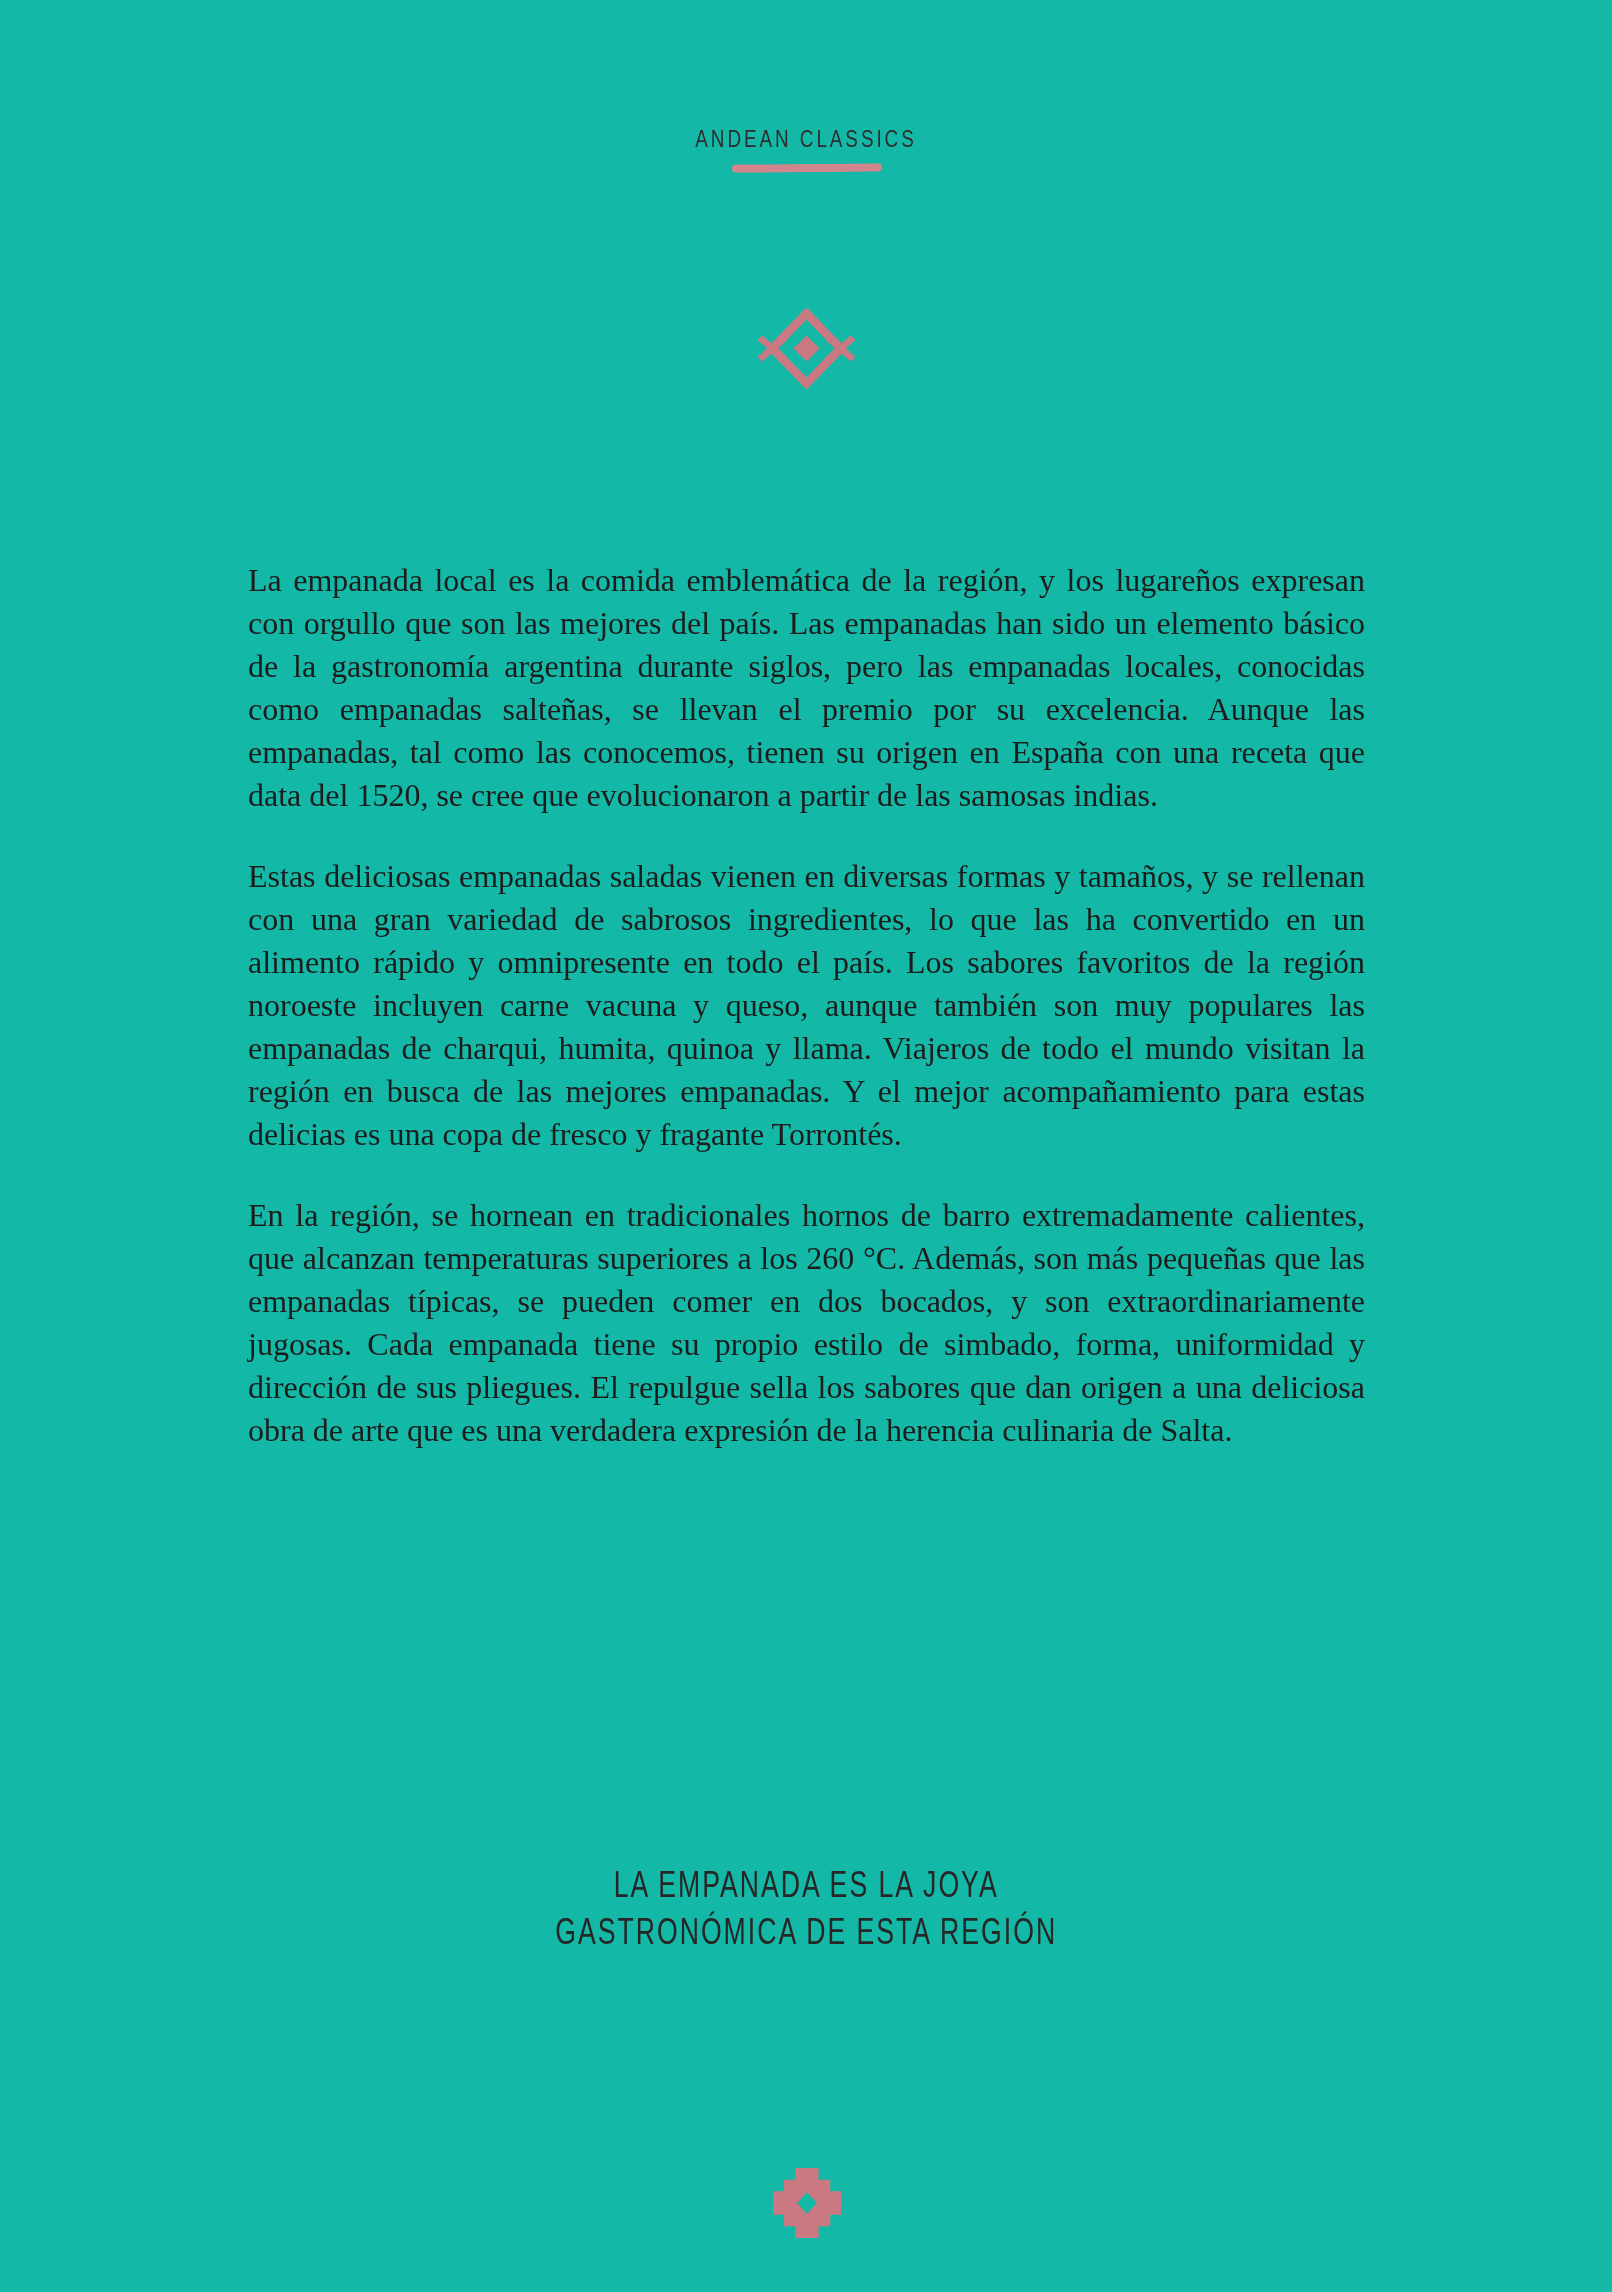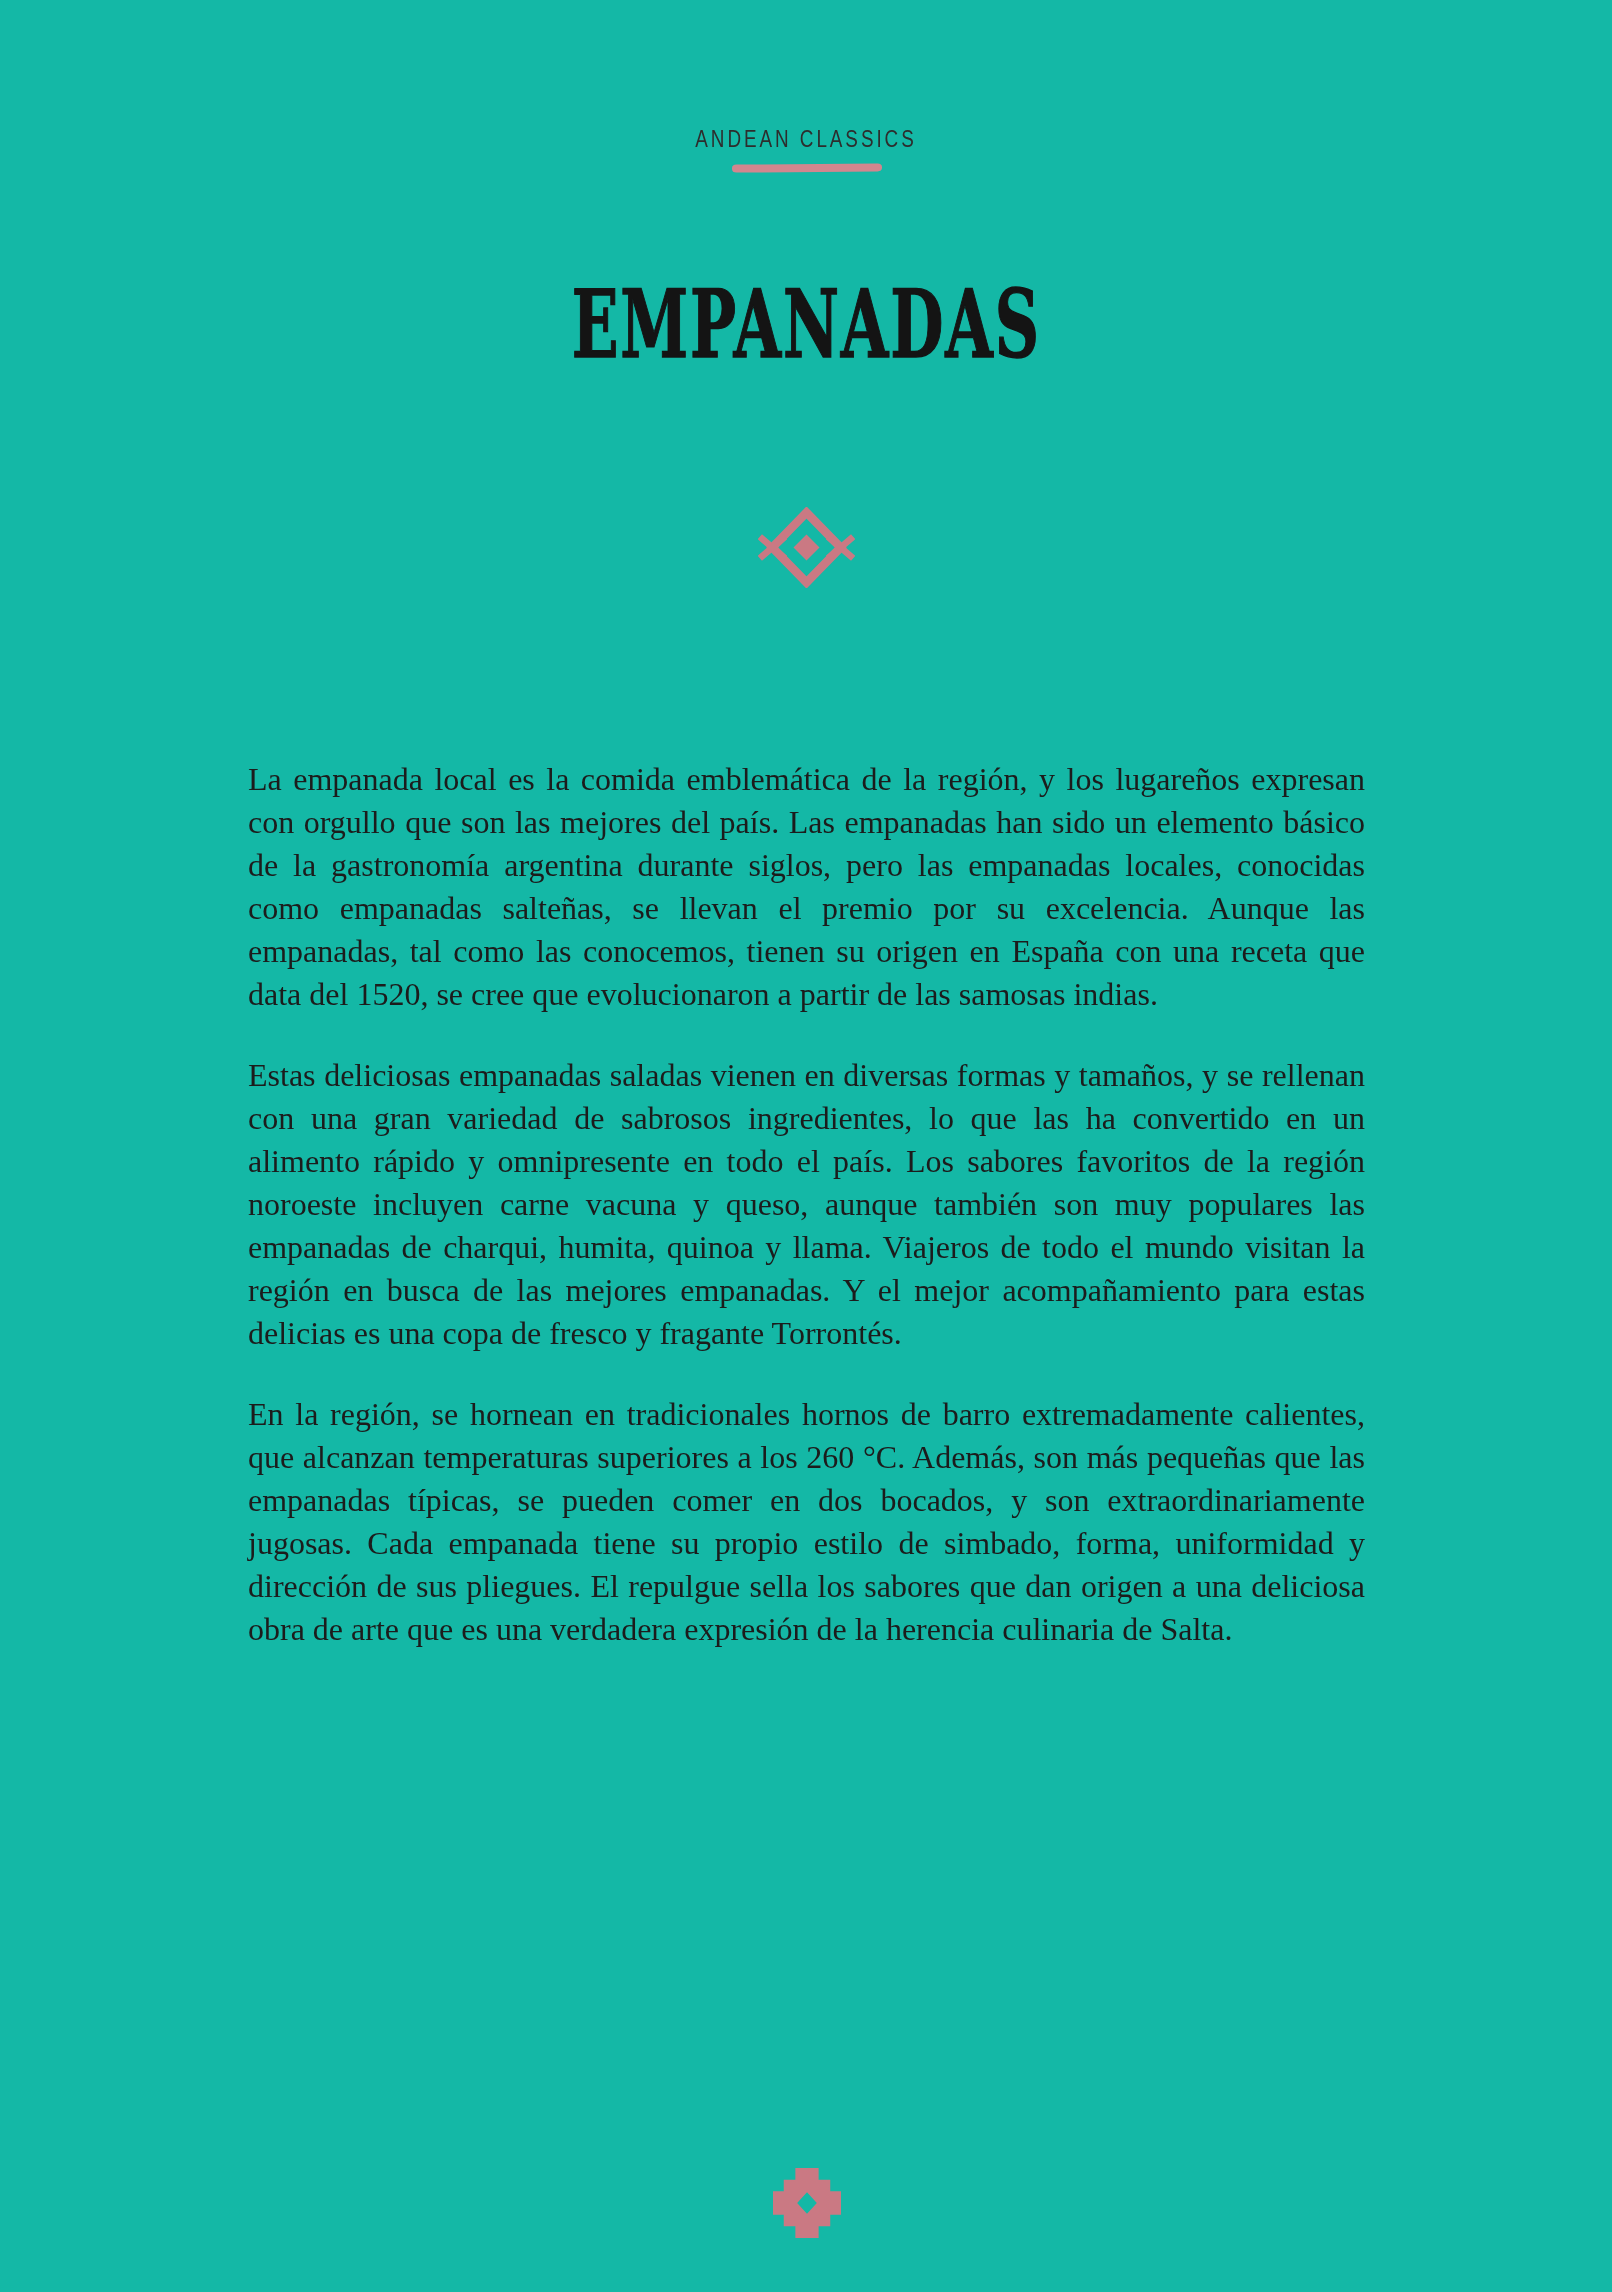--- a/index.html
+++ b/index.html
@@ -83,39 +83,42 @@
 </head>
 <body>
 
 <div class="page">
 
   <div class="kicker">
     <span class="cx80">ANDEAN CLASSICS</span>
   </div>
   <div class="brush-underline"></div>
 
-  <h1 class="title">
-    <span class="cx">EMPANADAS</span>
-  </h1>
 
   <div class="ornament">
     <svg width="97" height="81" viewBox="0 0 108 90" aria-hidden="true">
       <path class="accent-stroke" d="M54 6 L92 45 L54 84 L16 45 Z" fill="none" stroke-width="9.5"></path>
       <path class="accent-fill" d="M54 30.5 L68.5 45 L54 59.5 L39.5 45 Z"></path>
       <path class="accent-stroke" d="M2 33 L30 57 M2 57 L30 33" fill="none" stroke-width="7.5" stroke-linecap="butt"></path>
       <path class="accent-stroke" d="M78 33 L106 57 M78 57 L106 33" fill="none" stroke-width="7.5" stroke-linecap="butt"></path>
     </svg>
   </div>
 
   <main class="article">
     <p lang="es">La empanada local es la comida emblemática de la región, y los lugareños expresan con orgullo que son las mejores del país. Las empanadas han sido un elemento básico de la gastronomía argentina durante siglos, pero las empanadas locales, conocidas como empanadas salteñas, se llevan el premio por su excelencia. Aunque las empanadas, tal como las conocemos, tienen su origen en España con una receta que data del 1520, se cree que evolucionaron a partir de las samosas indias.</p>
     <p lang="es">Estas deliciosas empanadas saladas vienen en diversas formas y tamaños, y se rellenan con una gran variedad de sabrosos ingredientes, lo que las ha convertido en un alimento rápido y omnipresente en todo el país. Los sabores favoritos de la región noroeste incluyen carne vacuna y queso, aunque también son muy populares las empanadas de charqui, humita, quinoa y llama. Viajeros de todo el mundo visitan la región en busca de las mejores empanadas. Y el mejor acompañamiento para estas delicias es una copa de fresco y fragante Torrontés.</p>
     <p lang="es">En la región, se hornean en tradicionales hornos de barro extremadamente calientes, que alcanzan temperaturas superiores a los 260 °C. Además, son más pequeñas que las empanadas típicas, se pueden comer en dos bocados, y son extraordinariamente jugosas. Cada empanada tiene su propio estilo de simbado, forma, uniformidad y dirección de sus pliegues. El repulgue sella los sabores que dan origen a una deliciosa obra de arte que es una verdadera expresión de la herencia culinaria de Salta.</p>
   </main>
 
+  <div class="pullquote">
+    <div class="pq-inner">
+      <div>LA EMPANADA ES LA JOYA</div>
+      <div>GASTRONÓMICA DE ESTA REGIÓN</div>
+    </div>
+  </div>
 
 
   <div class="footer-icon">
     <svg width="68" height="70" viewBox="0 0 76 78" aria-hidden="true">
       <path class="accent-fill" fill-rule="evenodd" d="M25 0 H51 V13 H64 V26 H76 V52 H64 V65 H51 V78 H25 V65 H12 V52 H0 V26 H12 V13 H25 Z
            M38 27 L49 39 L38 51 L27 39 Z"></path>
     </svg>
   </div>
 
 </div>

